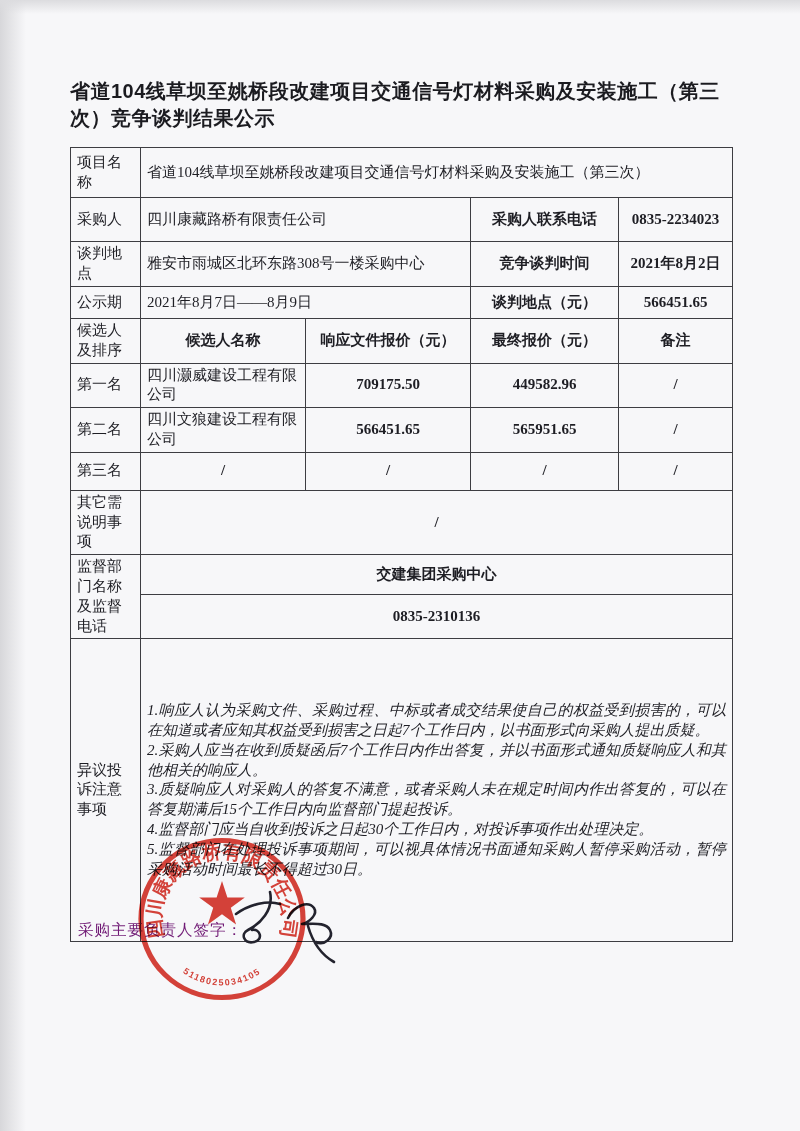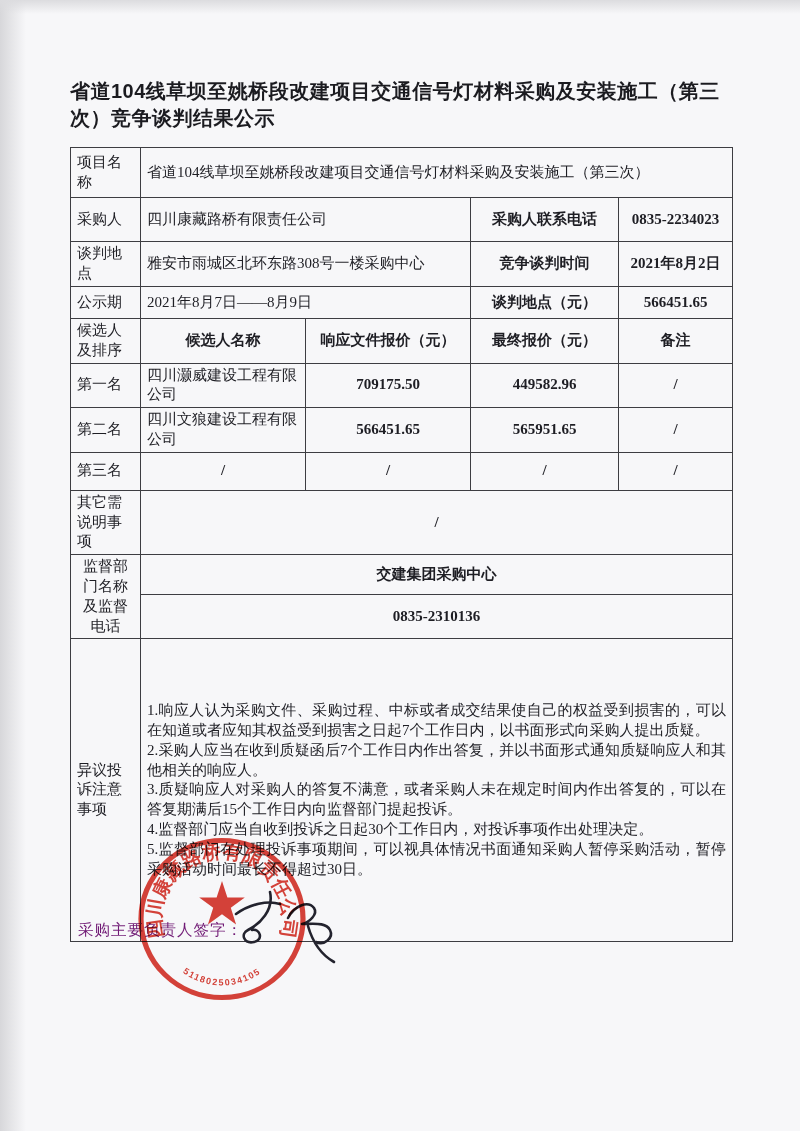--- a/index.html
+++ b/index.html
@@ -26,23 +26,23 @@
     border-collapse:collapse;table-layout:fixed;padding-left:8px;
   }
   table.notice td{
     border:1.6px solid #3d3d42;
     font-size:15px;line-height:1.32;
     padding:2px 6px;vertical-align:middle;
     word-break:break-all;
   }
   td.lbl{padding:2px 4px;text-align:left;}
   td.ctr{text-align:center;font-weight:bold;}
-  td.lbl-ctr{padding:2px 4px;text-align:center;}
+  td.lbl-ctr{padding:2px 4px;text-align:left;}
   .objection{font-size:14.5px;line-height:1.62;text-align:justify;padding:4px 9px;}
-  .objection p{margin:0;}
+  .objection p{margin:0;font-style:italic;}
 
   .sign-label{
     position:absolute;left:78px;top:920px;font-size:15.5px;letter-spacing:1px;color:#701a75;
   }
   .signature-svg{position:absolute;left:230px;top:884px;}
   .stamp-svg{position:absolute;left:122px;top:819px;mix-blend-mode:multiply;opacity:.88;}
   .stamp-text{font-family:"Liberation Sans","DejaVu Sans",sans-serif;font-weight:bold;}
 </style>
 </head>
 <body>

